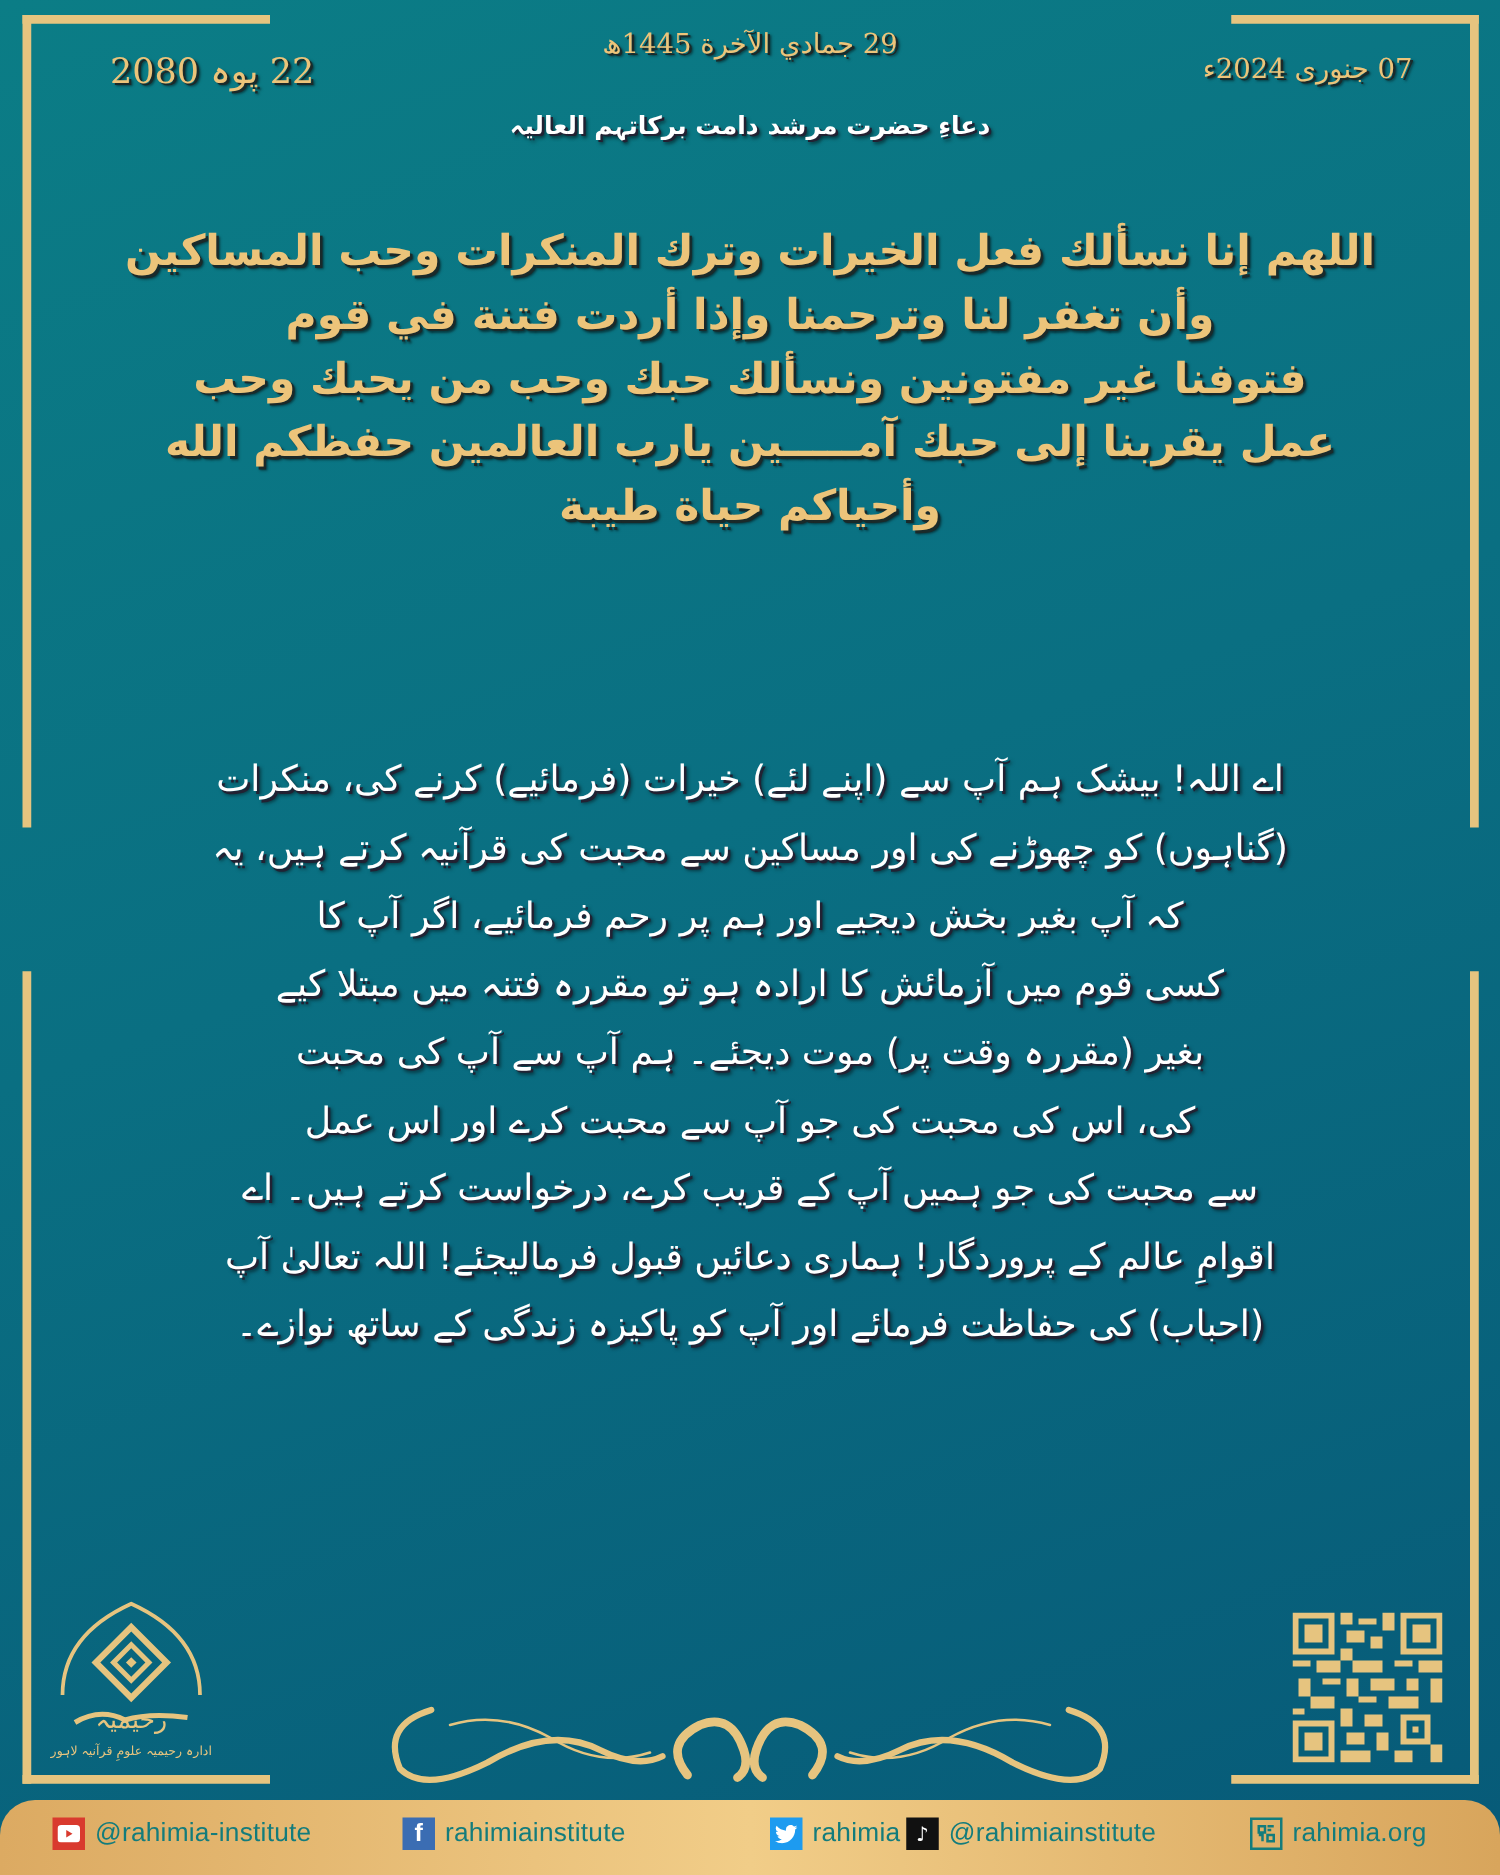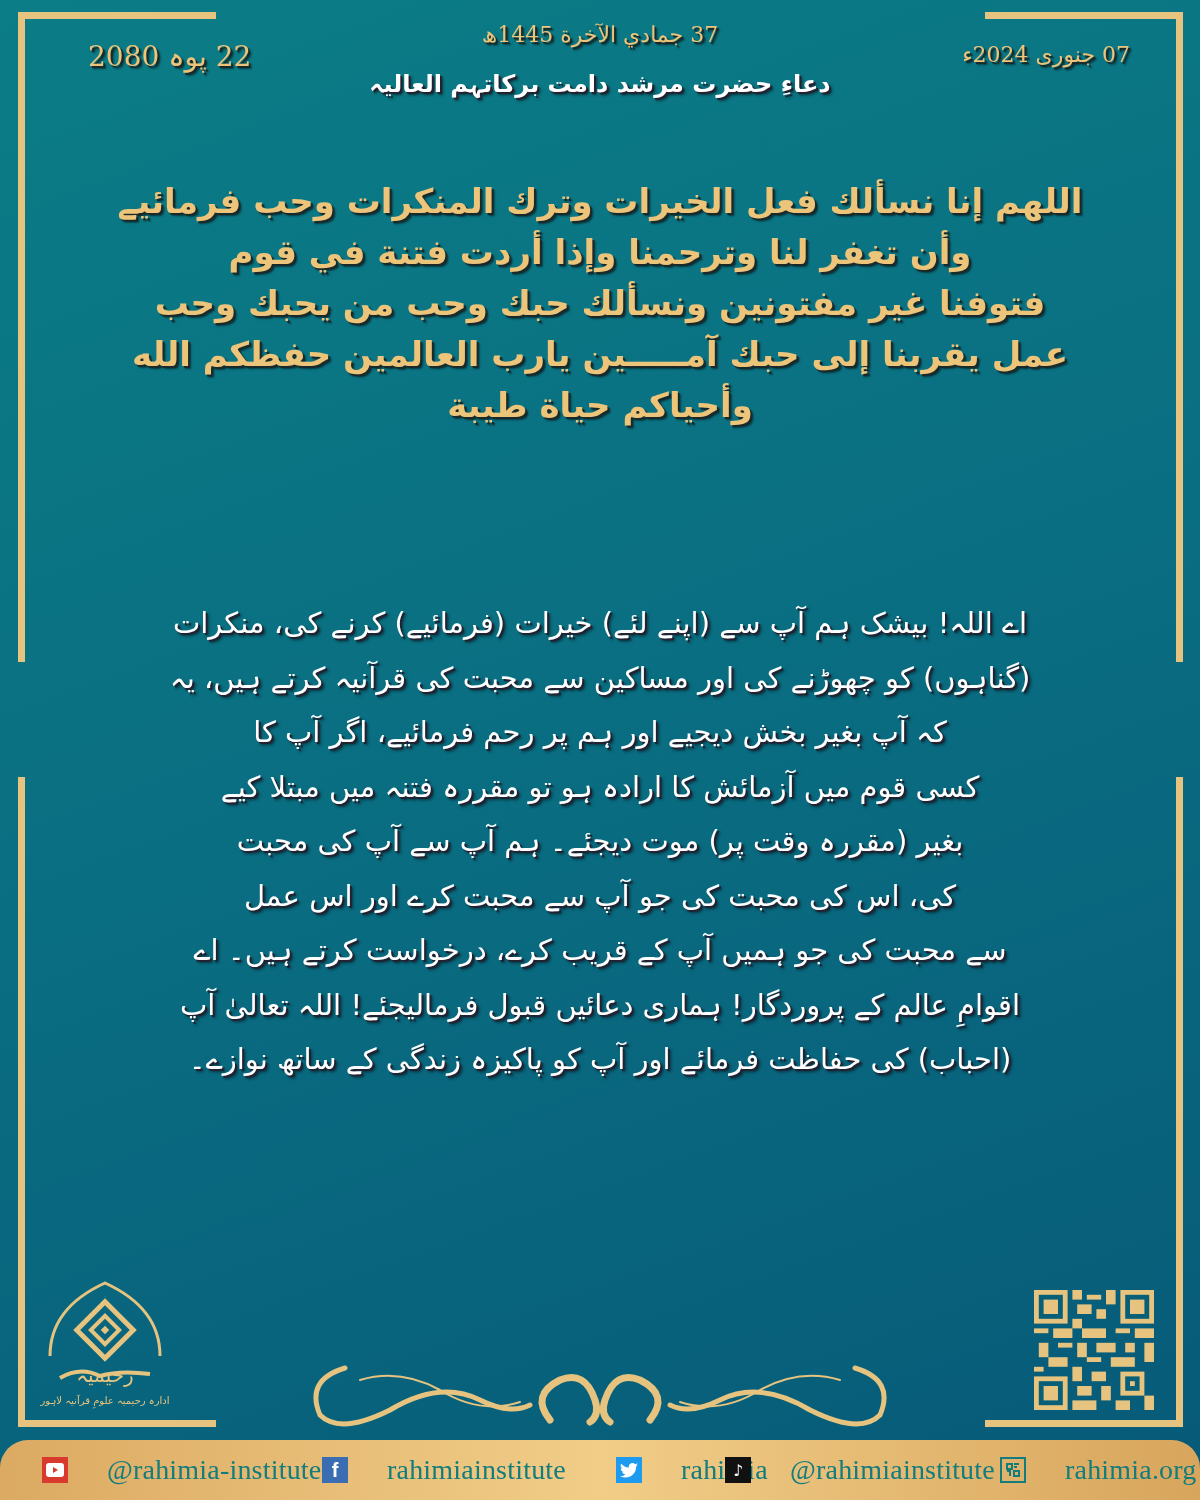--- a/index.html
+++ b/index.html
@@ -13,62 +13,62 @@
     color: #ecc47a;
     text-shadow: 2px 2px 0 #1a2a2a, 3px 3px 2px rgba(0,0,0,0.5);
   }
   .white-text {
     color: #ffffff;
     text-shadow: 2px 2px 0 #223, 3px 3px 3px rgba(0,0,0,0.55);
   }
   .date-left { position: absolute; left: 88px; top: 40px; font-family: "DejaVu Serif", serif; font-size: 28px; direction: rtl; }
   .date-right { position: absolute; right: 70px; top: 42px; font-family: "DejaVu Serif", serif; font-size: 22px; direction: rtl; }
   .date-center { position: absolute; left: 0; width: 1200px; top: 22px; text-align: center; font-family: "DejaVu Serif", serif; font-size: 22px; direction: rtl; }
-  .title { position: absolute; left: 0; width: 1200px; top: 70px; text-align: center; direction: rtl; font-size: 24px; font-weight: bold; }
+  .title { position: absolute; left: 0; width: 1200px; top: 88px; text-align: center; direction: rtl; font-size: 20px; font-weight: bold; }
   .arabic {
     position: absolute; left: 90px; width: 1020px; top: 176px; text-align: center; direction: rtl;
     font-size: 34px; font-weight: bold; line-height: 51px;
   }
   .arabic div { white-space: nowrap; }
   .urdu {
     position: absolute; left: 110px; width: 980px; top: 596px; text-align: center; direction: rtl;
     font-size: 29px; line-height: 54.5px;
   }
   .urdu div { white-space: nowrap; }
   .logo { position: absolute; left: 40px; top: 1278px; width: 130px; height: 140px; }
   .qr { position: absolute; left: 1034px; top: 1290px; width: 120px; height: 120px; }
   .ornament { position: absolute; left: 300px; top: 1360px; width: 600px; height: 70px; }
   .footer {
     position: absolute; left: 0; top: 1440px; width: 1200px; height: 60px;
     background: linear-gradient(90deg, #dcaa62 0%, #f1cd88 50%, #d8a55c 100%);
     border-top-left-radius: 28px; border-top-right-radius: 28px;
   }
   .social { position: absolute; top: 14px; display: flex; align-items: center; gap: 8px; }
   .social .ico { width: 26px; height: 26px; display: flex; align-items: center; justify-content: center; }
-  .social .lbl { font-family: Liberation Serif, serif; font-size: 28px; color: #137c7c; letter-spacing: 0.2px; margin-left: 31px; }
+  .social .lbl { font-family: Liberation Sans, sans-serif; font-size: 21px; color: #137c7c; letter-spacing: 0.2px; }
 </style>
 </head>
 <body>
 
 <div class="frame" style="left:18px;top:12px;width:198px;height:7px;"></div>
 <div class="frame" style="left:18px;top:12px;width:7px;height:650px;"></div>
 <div class="frame" style="left:985px;top:12px;width:198px;height:7px;"></div>
 <div class="frame" style="left:1176px;top:12px;width:7px;height:650px;"></div>
 <div class="frame" style="left:18px;top:777px;width:7px;height:650px;"></div>
 <div class="frame" style="left:18px;top:1420px;width:198px;height:7px;"></div>
 <div class="frame" style="left:1176px;top:777px;width:7px;height:650px;"></div>
 <div class="frame" style="left:985px;top:1420px;width:198px;height:7px;"></div>
 
-<div class="date-center gold-text">37 جمادي الآخرة 1445ھ</div>
+<div class="date-center gold-text">29 جمادي الآخرة 1445ھ</div>
 <div class="date-left gold-text">22 پوہ 2080</div>
 <div class="date-right gold-text">07 جنوری 2024ء</div>
 <div class="title white-text">دعاءِ حضرت مرشد دامت برکاتہم العالیہ</div>
 
 <div class="arabic gold-text">
-  <div>اللهم إنا نسألك فعل الخيرات وترك المنكرات وحب فرمائیے</div>
+  <div>اللهم إنا نسألك فعل الخيرات وترك المنكرات وحب المساكين</div>
   <div>وأن تغفر لنا وترحمنا وإذا أردت فتنة في قوم</div>
   <div>فتوفنا غير مفتونين ونسألك حبك وحب من يحبك وحب</div>
   <div>عمل يقربنا إلى حبك آمـــــين يارب العالمين حفظكم الله</div>
   <div>وأحياكم حياة طيبة</div>
 </div>
 
 <div class="urdu white-text">
   <div>اے اللہ! بیشک ہم آپ سے (اپنے لئے) خیرات (فرمائیے) کرنے کی، منکرات</div>
   <div>(گناہوں) کو چھوڑنے کی اور مساکین سے محبت کی قرآنیہ کرتے ہیں، یہ</div>
   <div>کہ آپ بغیر بخش دیجیے اور ہم پر رحم فرمائیے، اگر آپ کا</div>

